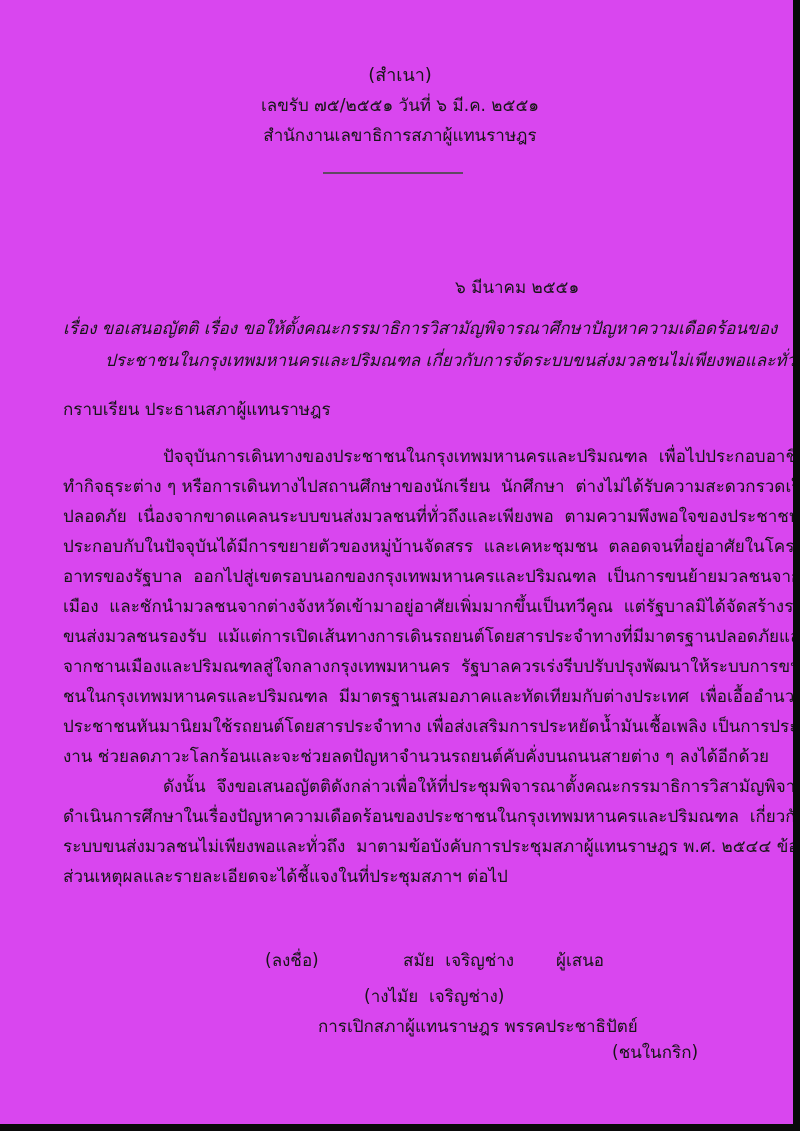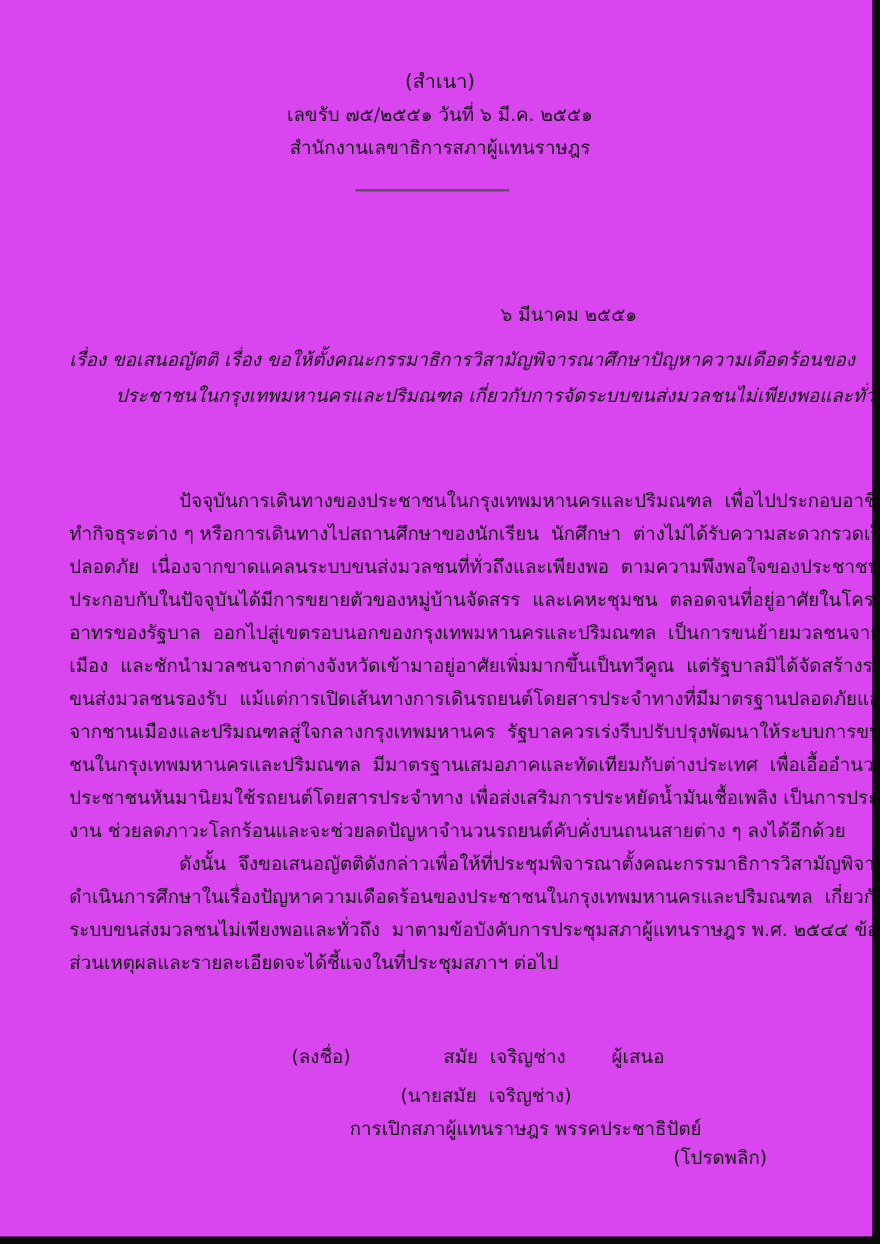--- a/index.html
+++ b/index.html
@@ -134,20 +134,21 @@
   </div>
 
 
   <div class="date">๖ มีนาคม ๒๕๕๑</div>
 
   <div class="subject">
     <div class="line">เรื่อง ขอเสนอญัตติ เรื่อง ขอให้ตั้งคณะกรรมาธิการวิสามัญพิจารณาศึกษาปัญหาความเดือดร้อนของ</div>
     <div class="line cont">ประชาชนในกรุงเทพมหานครและปริมณฑล เกี่ยวกับการจัดระบบขนส่งมวลชนไม่เพียงพอและทั่วถึง</div>
   </div>
 
+  <div class="salutation">กราบเรียน ประธานสภาผู้แทนราษฎร</div>
 
   <div class="body">
 
   <div class="para">
         <div class="line">ปัจจุบันการเดินทางของประชาชนในกรุงเทพมหานครและปริมณฑล  เพื่อไปประกอบอาชีพและ</div>
         <div class="line">ทำกิจธุระต่าง ๆ หรือการเดินทางไปสถานศึกษาของนักเรียน  นักศึกษา  ต่างไม่ได้รับความสะดวกรวดเร็ว และ</div>
         <div class="line">ปลอดภัย  เนื่องจากขาดแคลนระบบขนส่งมวลชนที่ทั่วถึงและเพียงพอ  ตามความพึงพอใจของประชาชน</div>
         <div class="line">ประกอบกับในปัจจุบันได้มีการขยายตัวของหมู่บ้านจัดสรร  และเคหะชุมชน  ตลอดจนที่อยู่อาศัยในโครงการเอื้อ</div>
         <div class="line">อาทรของรัฐบาล  ออกไปสู่เขตรอบนอกของกรุงเทพมหานครและปริมณฑล  เป็นการขนย้ายมวลชนจากชุมชนใน</div>
         <div class="line">เมือง  และชักนำมวลชนจากต่างจังหวัดเข้ามาอยู่อาศัยเพิ่มมากขึ้นเป็นทวีคูณ  แต่รัฐบาลมิได้จัดสร้างระบบการ</div>
@@ -165,20 +166,20 @@
       </div>
     </div>
 
 
   <div class="signline">
     <span class="signed">(ลงชื่อ)</span>
     <span class="signame">สมัย  เจริญช่าง</span>
     <span class="proposer">ผู้เสนอ</span>
   </div>
 
-  <div class="nameparen">(นายสมัย  เจริญช่าง)</div>
+  <div class="nameparen">(างไมัย  เจริญช่าง)</div>
   <div class="position">การเปิกสภาผู้แทนราษฎร พรรคประชาธิปัตย์</div>
-  <div class="pto">(โปรดพลิก)</div>
+  <div class="pto">(ชนในกริก)</div>
 
   <div class="edge-right"></div>
   <div class="edge-bottom"></div>
 
 </div>
 
 </body></html>

